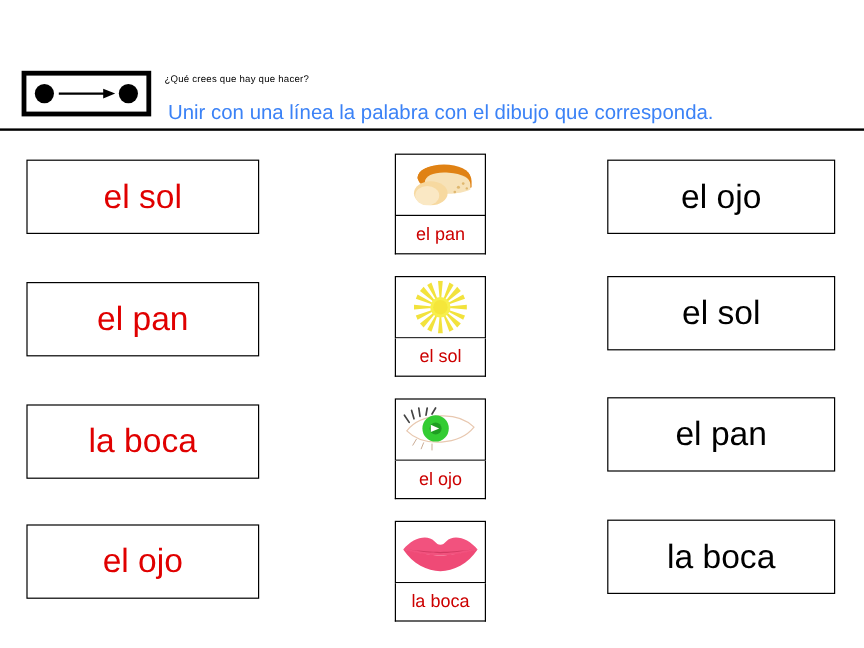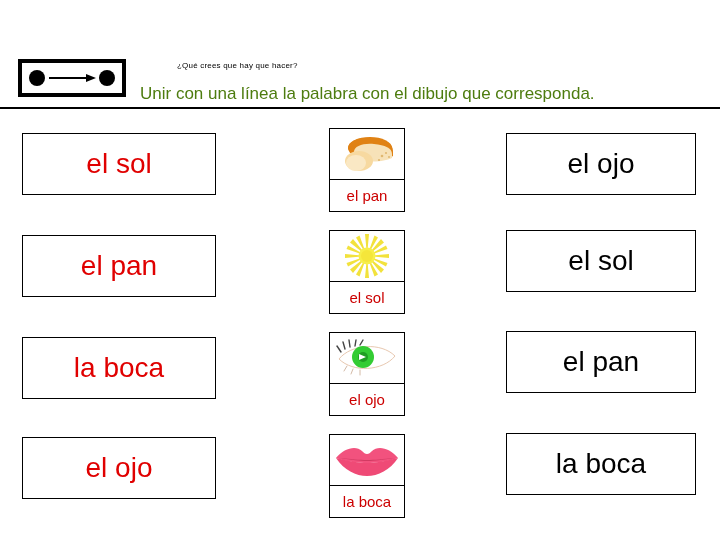--- a/index.html
+++ b/index.html
@@ -34,28 +34,27 @@
   #link-symbol-box svg { display: block; }
 
   #hint-text {
     position: absolute;
     left: 137px;
     top: 61px;
     font-size: 8px;
     color: #000000;
     letter-spacing: 0.2px;
     white-space: nowrap;
-    margin-left: 40px;
   }
   #instruction-text {
     position: absolute;
     left: 140px;
     top: 84px;
     font-size: 17px;
-    color: #4d7c0f;
+    color: #3b82f6;
     white-space: nowrap;
   }
   #header-rule {
     position: absolute;
     left: 0;
     top: 107px;
     width: 720px;
     height: 2px;
     background: #000000;
   }

